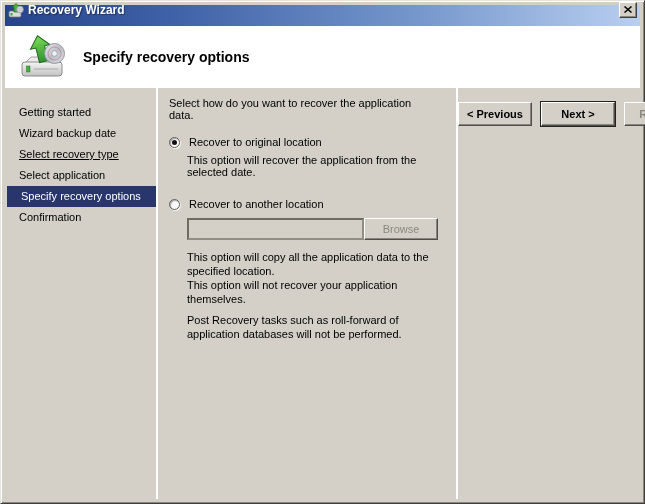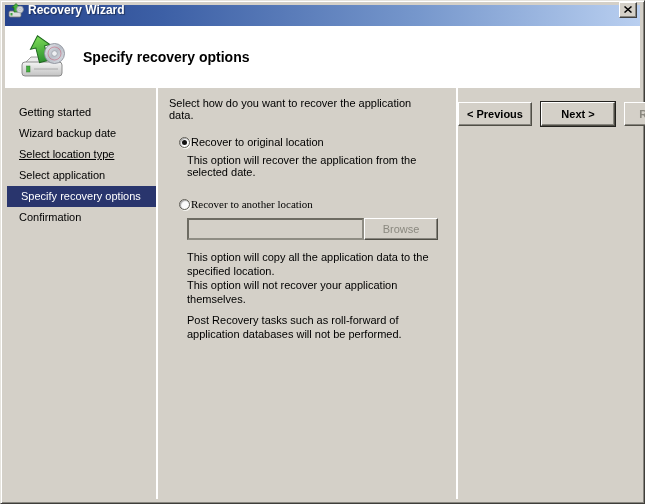--- a/index.html
+++ b/index.html
@@ -43,32 +43,32 @@
     white-space:nowrap; }
   .side-item.active { background:#29356d; color:#ffffff; margin-left:2px; }
   .side-item.underlined { text-decoration:underline; }
   .side-item.disabled { color:#84827c; }
   .vsep { flex:0 0 2px; background:#ffffff; }
 
   .content-col { flex:1; display:flex; min-width:0; }
   .content { flex:1; padding:9px 18px 0 11px; font-size:11px; color:#000; }
   .intro { margin-bottom:15px; }
 
-  .radio-row { display:flex; align-items:center; gap:1px;margin-left:10px; }
+  .radio-row { display:flex; align-items:center; gap:9px; }
   .radio {
     width:11px; height:11px; border-radius:50%; background:#fcfcfc;
     border:1px solid #5f5d55; position:relative; flex:0 0 11px;
     box-shadow: inset 1px 1px 1px rgba(0,0,0,0.35), 1px 1px 0 #f2f1ec;
   }
   .radio.selected::after {
     content:""; position:absolute; left:2px; top:2px; width:5px; height:5px;
     background:#111; border-radius:50%;
   }
   .opt-desc { margin:6px 0 0 18px; }
-  .row2 { margin-top:20px;font-family:Liberation Serif, serif; }
+  .row2 { margin-top:20px; }
   .input-row { margin:8px 0 0 18px; display:flex; align-items:flex-start; }
   .path-input {
     width:177px; height:22px; background:#d4d0c8;
     border:2px solid; border-color:#6d6b62 #8f8d84 #8f8d84 #6d6b62;
     font-family:"Liberation Sans", sans-serif; font-size:11px; color:#000; padding:0 3px;
   }
   .para { margin:10px 0 0 18px; line-height:14px; }
   .note { margin:7px 0 0 18px; line-height:14px; max-width:415px; }
 
   .hsep { flex:0 0 2px; background:#ffffff; }
@@ -136,21 +136,21 @@
       <circle cx="36.5" cy="21.5" r="2.8" fill="#eef0f3" stroke="#9aa0a8" stroke-width="0.8"></circle>
     </svg>
     <span class="header-title">Specify recovery options</span>
   </div>
 
   <div class="main">
 
     <div class="sidebar">
       <div class="side-item">Getting started</div>
       <div class="side-item">Wizard backup date</div>
-      <div class="side-item underlined">Select location type</div>
+      <div class="side-item underlined">Select recovery type</div>
       <div class="side-item">Select application</div>
       <div class="side-item active">Specify recovery options</div>
       <div class="side-item">Confirmation</div>
     </div>
 
     <div class="vsep"></div>
 
     <div class="content-col">
       <div class="content">
         <div class="intro">Select how do you want to recover the application data.</div>

